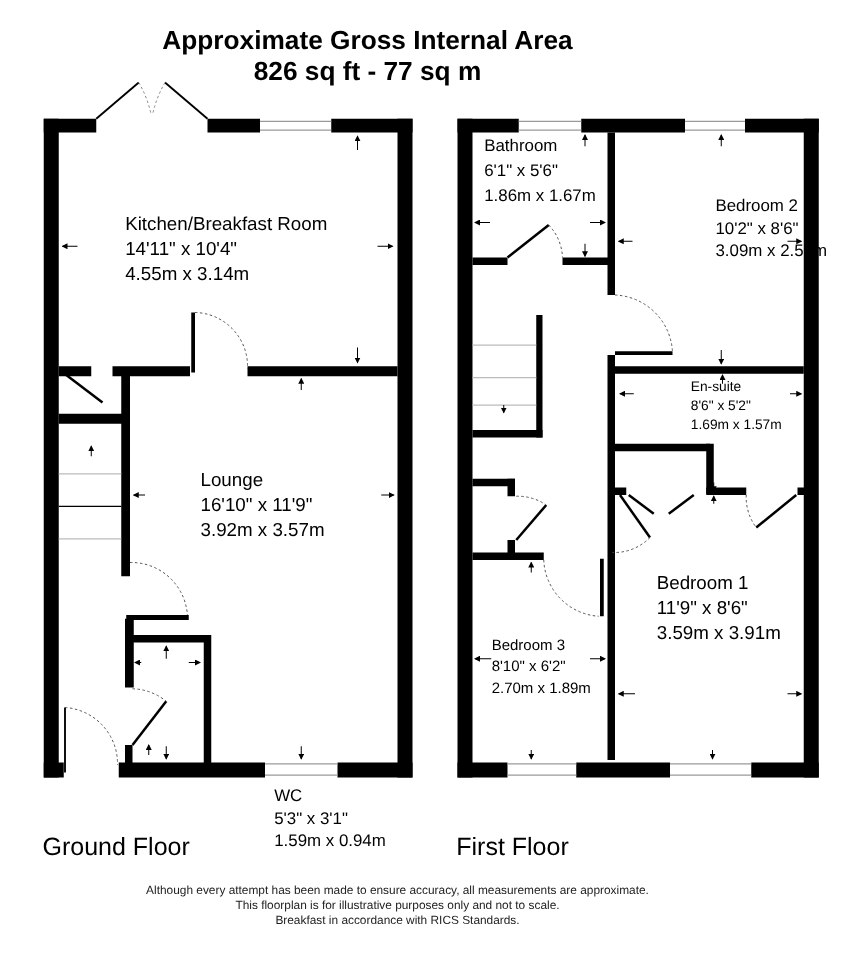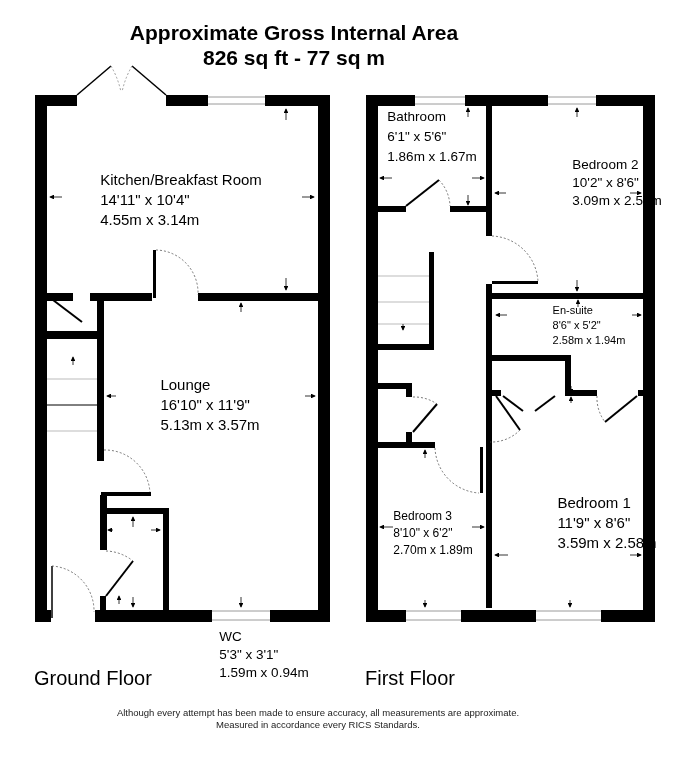--- a/index.html
+++ b/index.html
@@ -196,53 +196,54 @@
 </svg>
 
 <div class="lbl" style="left:181px;top:170px;">
   <div>Kitchen/Breakfast Room</div>
   <div>14'11" x 10'4"</div>
   <div>4.55m x 3.14m</div>
 </div>
 <div class="lbl" style="left:210px;top:375px;">
   <div>Lounge</div>
   <div>16'10" x 11'9"</div>
-  <div>5.13m x 3.57m</div>
+  <div>3.92m x 3.57m</div>
 </div>
 <div class="lbl md" style="left:264px;top:628px;">
   <div>WC</div>
   <div>5'3" x 3'1"</div>
   <div>1.59m x 0.94m</div>
 </div>
 
 <div class="lbl md" style="left:432px;top:107px;line-height:20px;">
   <div>Bathroom</div>
   <div>6'1" x 5'6"</div>
   <div>1.86m x 1.67m</div>
 </div>
 <div class="lbl md" style="left:573px;top:156px;margin-left:44px;">
   <div>Bedroom 2</div>
   <div>10'2" x 8'6"</div>
   <div>3.09m x 2.58m</div>
 </div>
 <div class="lbl sm" style="left:569px;top:303px;margin-left:20px;">
   <div>En-suite</div>
   <div>8'6" x 5'2"</div>
-  <div>2.58m x 1.94m</div>
-</div>
-<div class="lbl" style="left:607px;top:457px;margin-top:36px;">
+  <div>1.69m x 1.57m</div>
+</div>
+<div class="lbl" style="left:575px;top:457px;">
   <div>Bedroom 1</div>
   <div>11'9" x 8'6"</div>
-  <div>3.59m x 2.58m</div>
+  <div>3.59m x 3.91m</div>
 </div>
 <div class="lbl sm" style="left:433px;top:508px;font-size:12px;line-height:17px;">
   <div>Bedroom 3</div>
   <div>8'10" x 6'2"</div>
   <div>2.70m x 1.89m</div>
 </div>
 
 <div class="floor" style="left:34px;">Ground Floor</div>
 <div class="floor" style="left:365px;">First Floor</div>
 
 <div class="disclaimer">
   <div>Although every attempt has been made to ensure accuracy, all measurements are approximate.</div>
-  <div>Measured in accordance every RICS Standards.</div>
+  <div>This floorplan is for illustrative purposes only and not to scale.</div>
+  <div>Breakfast in accordance with RICS Standards.</div>
 </div>
 
 </body></html>

